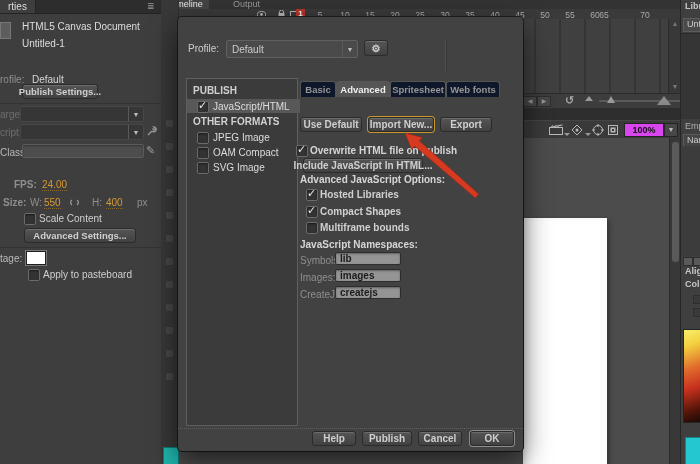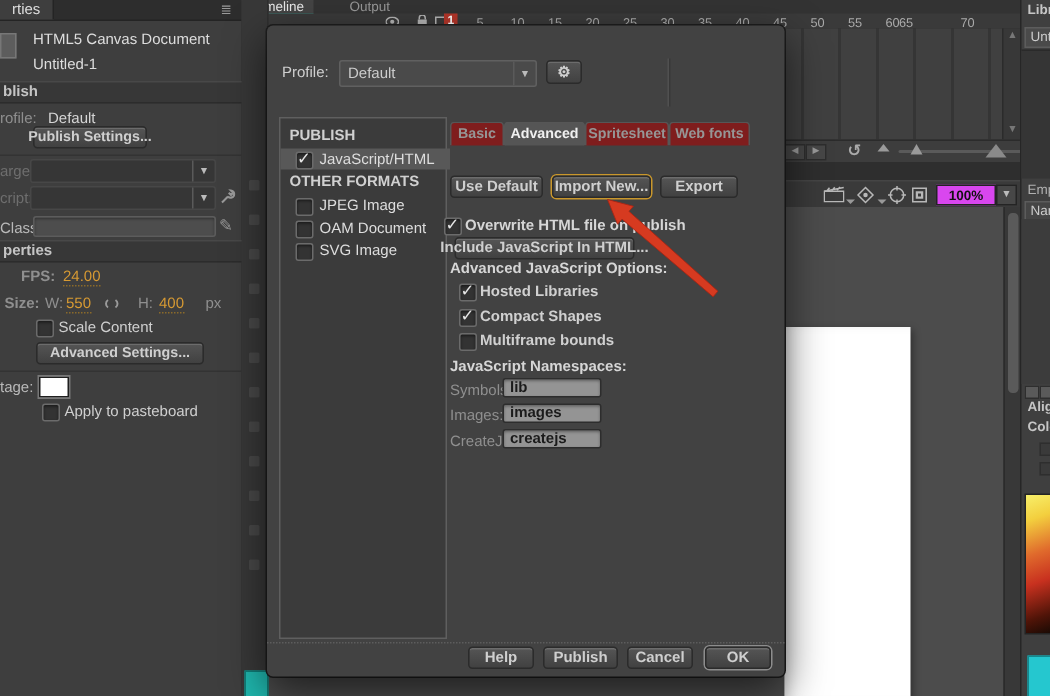--- a/index.html
+++ b/index.html
@@ -102,21 +102,21 @@
   .titlebar{position:absolute;left:0;top:0;width:100%;height:15px;border-radius:4px 4px 0 0;
        background:linear-gradient(#e0e0e0,#c3c3c3);color:#1c1c1c;font-weight:bold;font-size:11px;
        text-align:center;line-height:15px;}
   .vdivider{position:absolute;left:267px;top:22px;width:1px;height:32px;background:#505050;box-shadow:1px 0 0 #383838;}
   .listbox{position:absolute;left:8px;top:61px;width:110px;height:346px;background:#3b3b3b;border:1px solid #5f5f5f;}
   .list-hdr{position:absolute;left:6px;font-weight:bold;color:#d0d0d0;}
   .list-row{position:absolute;left:0;width:113px;height:14px;}
   .list-row.selected{background:#585858;}
   .list-row .cb{left:10px;top:2px;}
   .list-row .txt{position:absolute;left:26px;top:2px;color:#ddd;}
-  .tab{position:absolute;top:64px;height:15px;background:#7f1d1d;border:1px solid #565656;border-bottom:none;
+  .tab{position:absolute;top:64px;height:15px;background:#0f172a;border:1px solid #565656;border-bottom:none;
        border-radius:3px 3px 0 0;color:#969696;font-weight:bold;font-size:9.5px;text-align:center;line-height:15px;}
   .tab.active{background:#555;color:#f0f0f0;}
   .import-hl{box-shadow:0 0 0 1px #c9972c, inset 0 1px 0 rgba(255,255,255,.14);}
   .sep-dotted{position:absolute;left:0;top:411px;width:345px;border-top:1px dotted #5d5d5d;}
   .ok-default{box-shadow:0 0 0 1px #8d8d8d, inset 0 1px 0 rgba(255,255,255,.14);}
 
   .arrow-layer{left:0;top:0;width:700px;height:464px;z-index:20;pointer-events:none;}
 </style>
 </head>
 <body>
@@ -199,21 +199,20 @@
 
   <div class="abs left-panel">
     <div class="panel-tabbar">
       <div class="panel-tab">rties</div>
       <div class="menu-icon" style="left:147px;top:2px;">≣</div>
     </div>
     <div class="abs" style="left:0;top:22px;width:9px;height:15px;background:#5d5d5d;border:1px solid #777;"></div>
     <div class="lbl" style="left:22px;top:21px;color:#ddd;">HTML5 Canvas Document</div>
     <div class="lbl" style="left:22px;top:38px;color:#ddd;">Untitled-1</div>
 
-    <div class="hdr" style="top:54px;">blish</div>
 
     <div class="lbl dim" style="left:0;top:74px;">rofile:</div>
     <div class="lbl" style="left:32px;top:74px;color:#d5d5d5;">Default</div>
     <button class="btn small" style="left:22px;top:84px;width:76px;height:15px;">Publish Settings...</button>
 
     <div class="abs" style="left:0;top:103px;width:161px;border-top:1px solid #333;"></div>
 
     <div class="lbl disabled-lbl" style="left:0;top:109px;">arget:</div>
     <div class="dd disabled" style="left:20px;top:106px;width:122px;height:14px;">
       <span class="val"></span>
@@ -226,21 +225,20 @@
         <span class="arrow">▼</span>
     </div>
     <svg class="abs" style="left:146px;top:126px;" width="11" height="11" viewBox="0 0 11 11">
       <path d="M2 9 L6 5 M6 5 a2.4 2.4 0 1 0 2-4 l1.5 1.5 -1.5 1.5 -1.5-1.5" stroke="#999" stroke-width="1.4" fill="none"></path>
     </svg>
 
     <div class="lbl" style="left:0;top:147px;color:#b9b9b9;">Class:</div>
     <input class="field" style="left: 22px; top: 144px; width: 112px; height: 12px; background: rgb(77, 77, 77); border-color: rgb(92, 92, 92); color: rgb(221, 221, 221);" value="">
     <div class="lbl" style="left:146px;top:144px;color:#999;font-size:11px;">✎</div>
 
-    <div class="hdr" style="top:160px;">perties</div>
 
     <div class="lbl dim" style="left:14px;top:179px;font-weight:bold;">FPS:</div>
     <div class="lbl orange" style="left:42px;top:179px;">24.00</div>
 
     <div class="lbl dim" style="left:3px;top:197px;font-weight:bold;">Size:</div>
     <div class="lbl dim" style="left:30px;top:197px;">W:</div>
     <div class="lbl orange" style="left:44px;top:197px;">550</div>
     <svg class="abs" style="left:68px;top:198px;" width="13" height="9" viewBox="0 0 13 9">
       <path d="M4 2 a3 3 0 0 0 0 5 M9 2 a3 3 0 0 1 0 5" stroke="#9a9a9a" fill="none" stroke-width="1.3"></path>
     </svg>
@@ -311,21 +309,21 @@
         <div class="cb checked"></div>
         <span class="txt">JavaScript/HTML</span>
       </div>
       <div class="list-hdr" style="top:37px;">OTHER FORMATS</div>
       <div class="list-row" style="top:51px;">
         <div class="cb"></div>
         <span class="txt">JPEG Image</span>
       </div>
       <div class="list-row" style="top:66px;">
         <div class="cb"></div>
-        <span class="txt">OAM Document</span>
+        <span class="txt">OAM Compact</span>
       </div>
       <div class="list-row" style="top:81px;">
         <div class="cb"></div>
         <span class="txt">SVG Image</span>
       </div>
     </div>
 
     <div class="tab" style="left:122px;width:34px;">Basic</div>
     <div class="tab active" style="left:158px;width:52px;">Advanced</div>
     <div class="tab" style="left:212px;width:54px;">Spritesheet</div>

